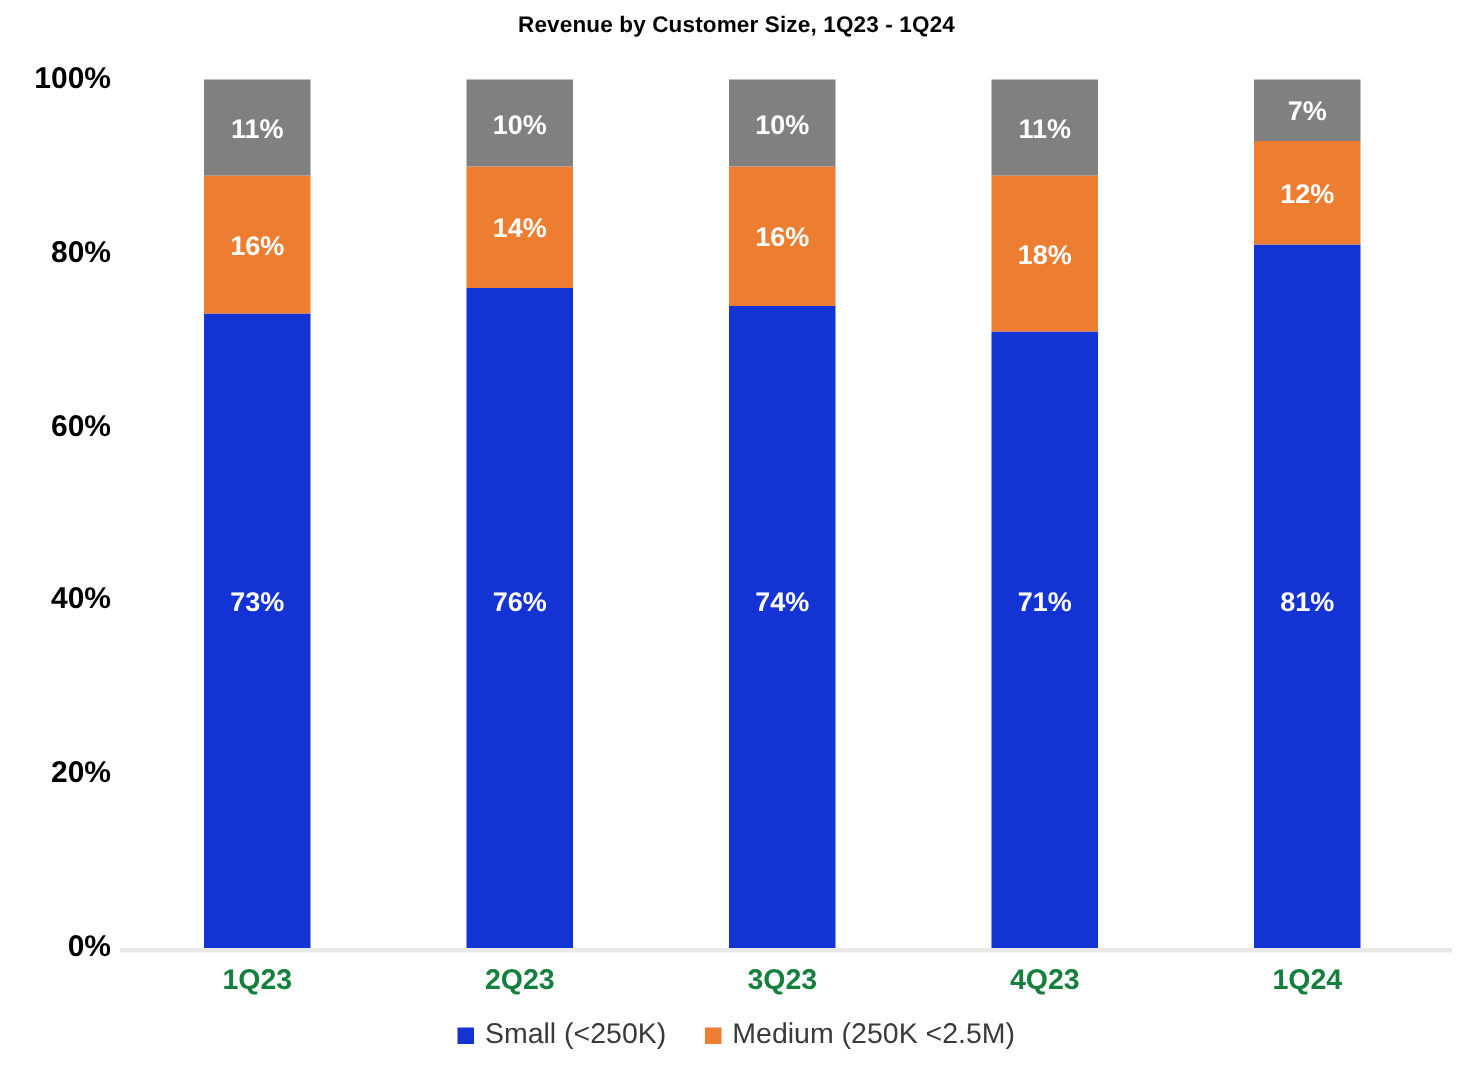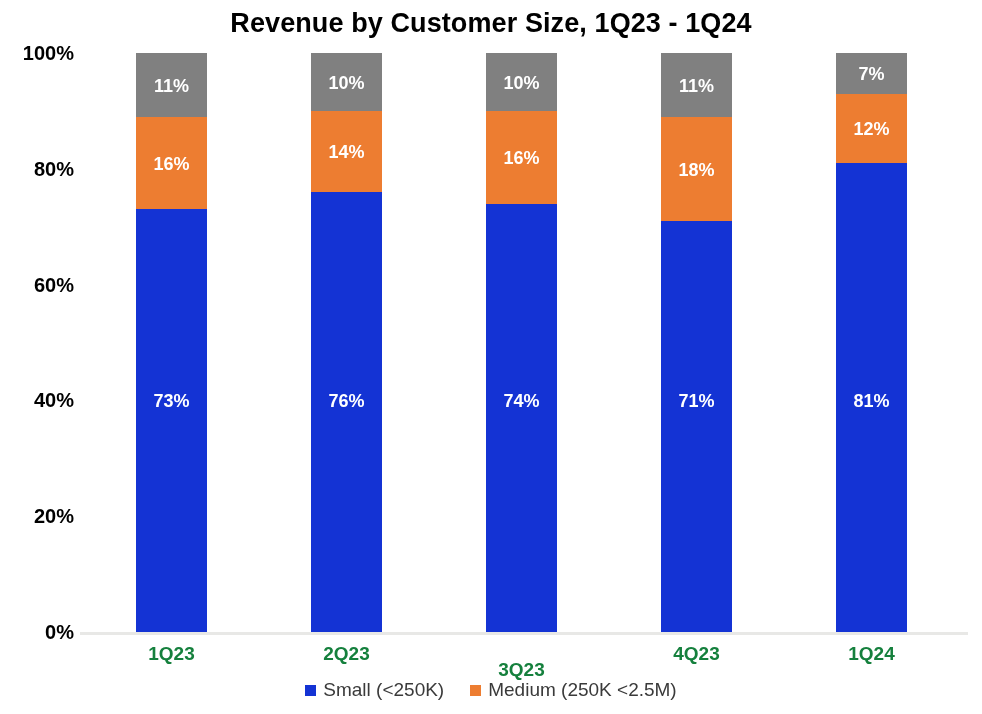--- a/index.html
+++ b/index.html
@@ -22,21 +22,21 @@
     height: 714px;
   }
 
   
   #chart-title {
     position: absolute;
     left: 0;
     top: 8px;
     width: 982px;
     text-align: center;
-    font-size: 27px;
+    font-size: 15px;
     font-weight: bold;
     color: #000000;
     letter-spacing: 0.1px;
     white-space: nowrap;
   }
 
   
   #plot-area {
     position: absolute;
     left: 80px;
@@ -205,16 +205,16 @@
         <span class="legend-label">Small (&lt;250K)</span>
       </div>
       <div class="legend-item">
         <span class="legend-swatch" style="background: rgb(237, 125, 49);"></span>
         <span class="legend-label">Medium (250K &lt;2.5M)</span>
       </div>
     </div>
 
 <div class="xtick" style="left: 111.5px;">1Q23</div>
     <div class="xtick" style="left: 286.5px;">2Q23</div>
-    <div class="xtick" style="left: 461.5px; margin-top: 16px;">3Q23</div>
+    <div class="xtick" style="left: 461.5px;">3Q23</div>
     <div class="xtick" style="left: 636.5px;">4Q23</div>
     <div class="xtick" style="left: 811.5px;">1Q24</div>
   </div>
 
 </body></html>

